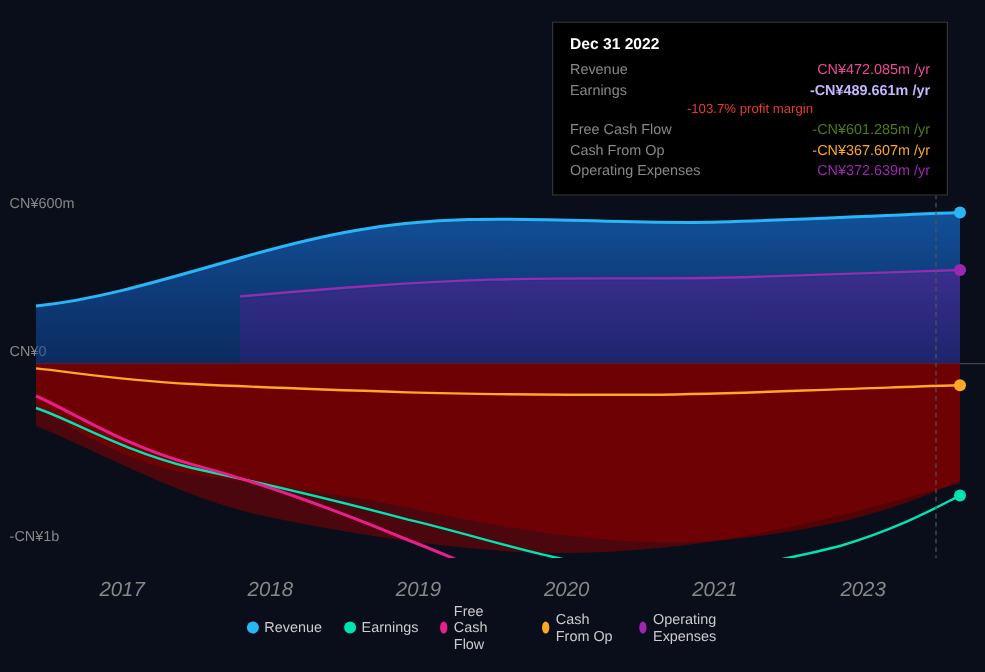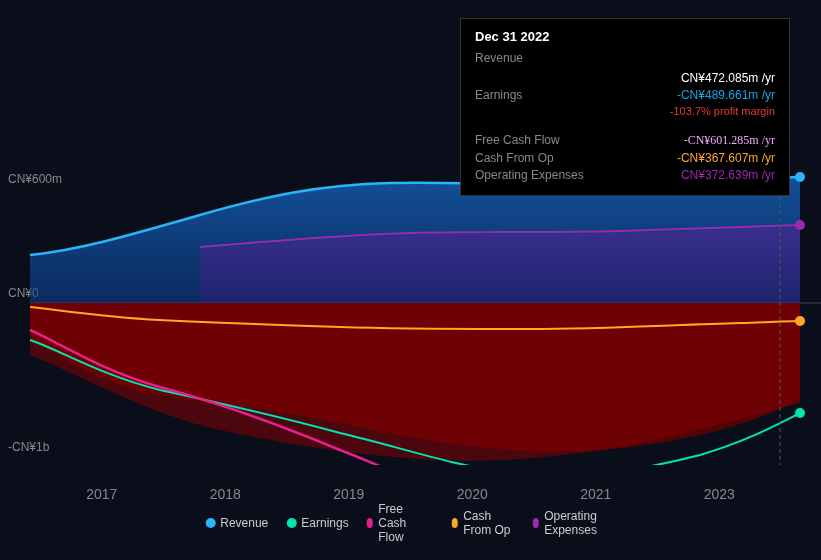--- a/index.html
+++ b/index.html
@@ -39,43 +39,44 @@
     }
     .tooltip-row {
       display: flex;
       justify-content: space-between;
       font-size: 12px;
       color: #999;
       margin-bottom: 3px;
     }
     .tooltip-row .label { color: #888; }
     .tooltip-row .value { }
-    .color-cyan { color: #ffffff; margin-top: 20px; }
-    .color-red { color: #0ea5e9; }
-    .color-pink { color: #f0abfc; font-family: Liberation Serif, serif; }
+    .color-cyan { color: #ec4899; }
+    .color-red { color: #c4b5fd; font-weight: bold; }
+    .color-pink { color: #4d7c0f; }
     .color-orange { color: #ffa726; }
     .color-purple { color: #9c27b0; text-align: right; }
     .sub-row {
       display: flex;
-      justify-content: flex-end;
+      justify-content: center;
       font-size: 11px;
       color: #e53935;
-      margin-bottom: 16px;
+      margin-bottom: 4px;
     }
 
     
     .y-label {
       position: absolute;
       color: #888;
       font-size: 12px;
       left: 8px;
     }
     .x-label {
       color: #888;
-      font-size: 14px;
+      font-size: 17px;
+      font-style: italic;
     }
 
     
     .legend {
       position: absolute;
       bottom: 16px;
       left: 50%;
       transform: translateX(-50%);
       display: flex;
       gap: 18px;
@@ -128,21 +129,21 @@
     <div class="tooltip-row">
       <span class="label">Cash From Op</span>
       <span class="value color-orange">-CN¥367.607m /yr</span>
     </div>
     <div class="tooltip-row">
       <span class="label">Operating Expenses</span>
       <span class="value color-purple">CN¥372.639m /yr</span>
     </div>
   </div>
 
-  <div class="y-label" style="top: 172px;">CN¥600m</div>
+  <div class="y-label" style="top: 162px;">CN¥600m</div>
   <div class="y-label" style="top: 286px;">CN¥0</div>
   <div class="y-label" style="top: 440px;">-CN¥1b</div>
 
   <div class="chart-svg-wrapper">
     <svg width="821" height="310" viewBox="0 0 821 310" xmlns="http://www.w3.org/2000/svg">
       <defs>
 
         <linearGradient id="revGrad" x1="0" y1="0" x2="0" y2="1">
           <stop offset="0%" stop-color="#1565c0" stop-opacity="0.9"></stop>
           <stop offset="100%" stop-color="#0d47a1" stop-opacity="0.6"></stop>

